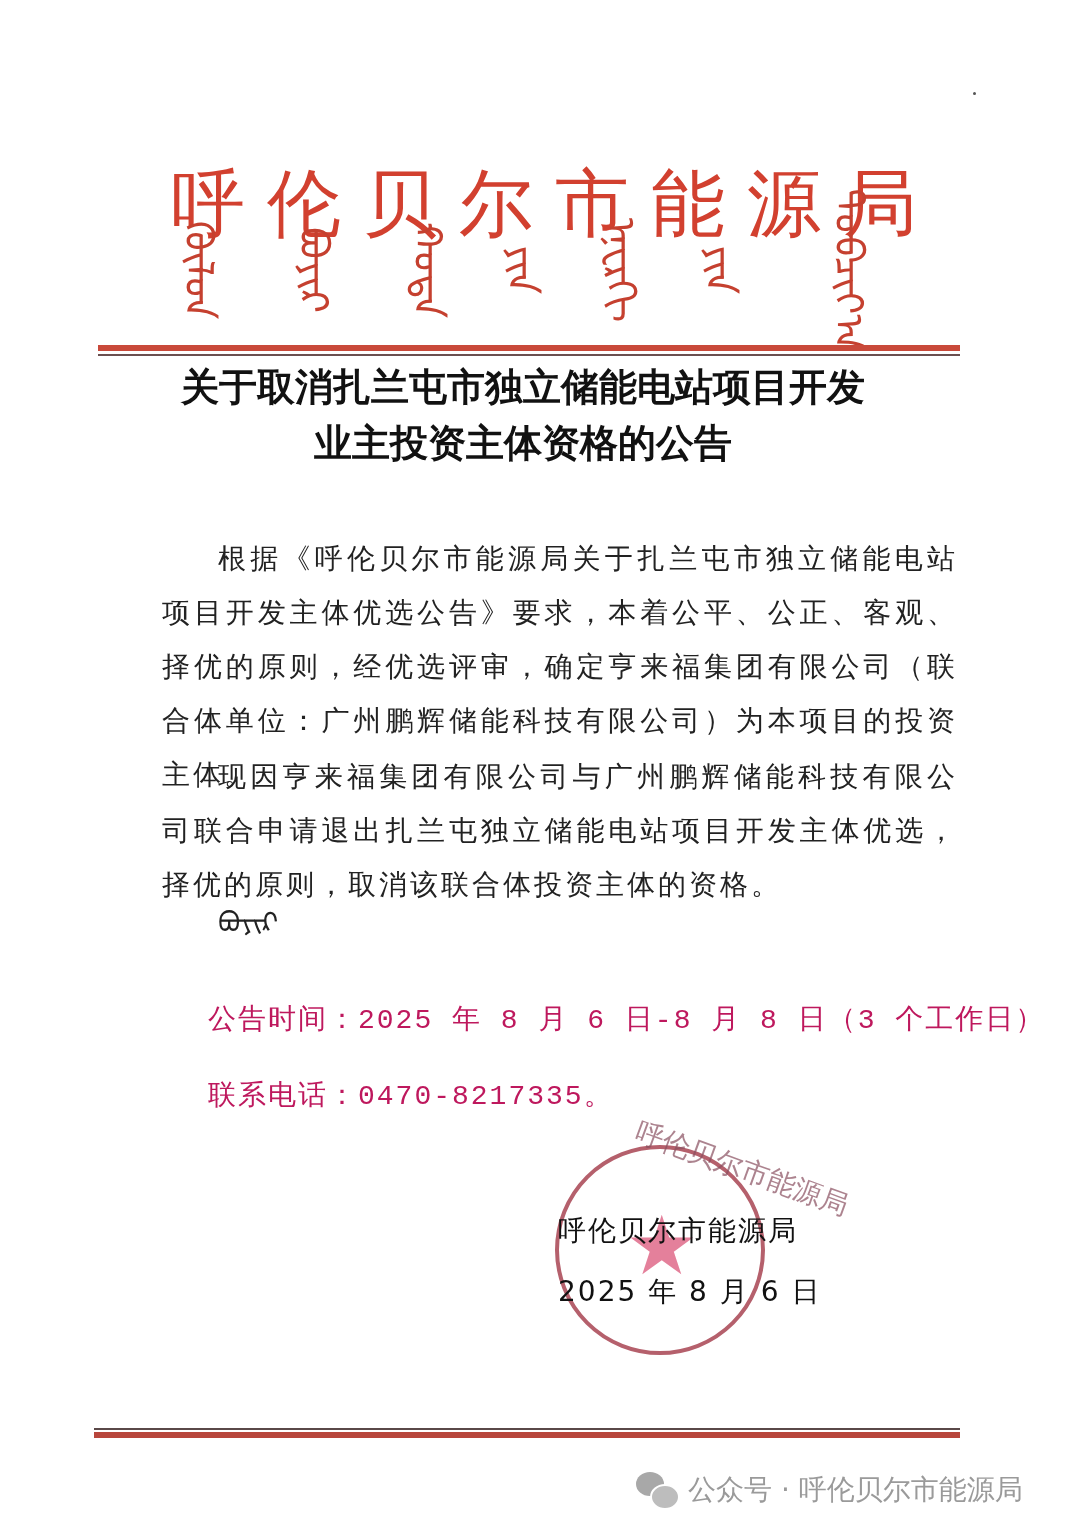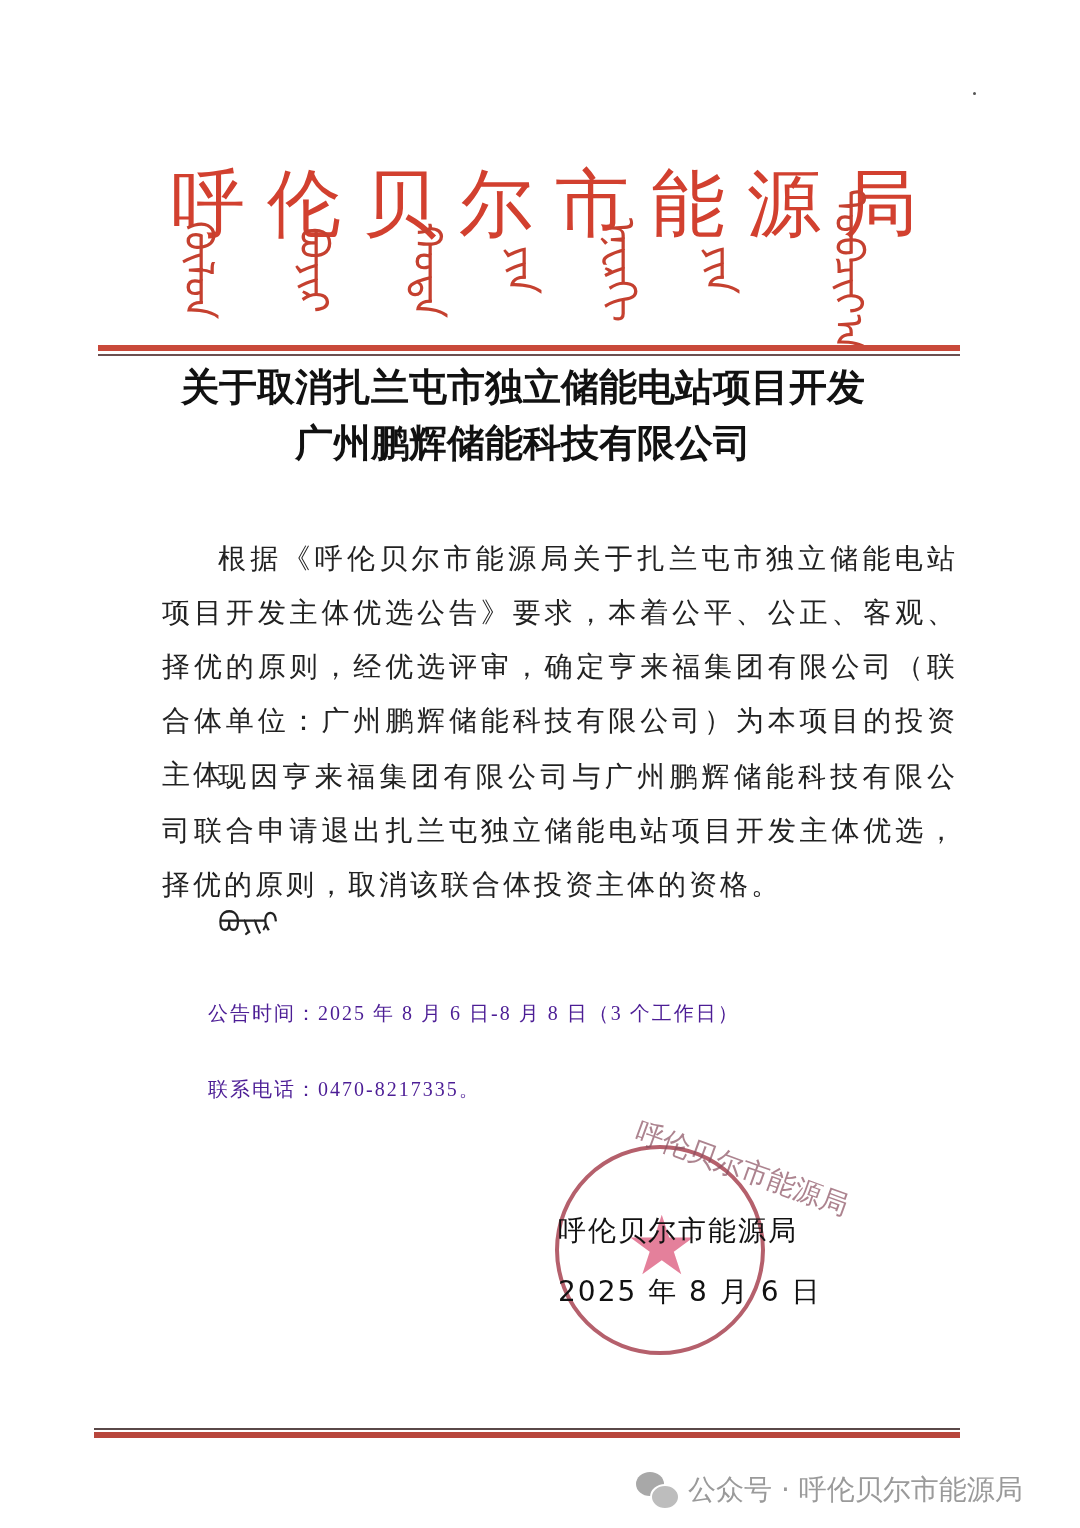--- a/index.html
+++ b/index.html
@@ -11,21 +11,21 @@
   .rule-top{position:absolute;left:98px;top:345px;width:862px;height:6px;background:#c9493a;}
   .rule-top-thin{position:absolute;left:98px;top:354px;width:862px;height:2px;background:#6b5050;}
   .title{position:absolute;left:0;width:1046px;text-align:center;font-family:Liberation Serif, serif;font-weight:bold;font-size:38px;color:#111;}
   .title.l1{top:362px;}
   .title.l2{top:418px;}
   .body-text{position:absolute;left:150px;width:820px;font-family:"DejaVu Sans",sans-serif;font-size:28px;line-height:54px;color:#222;letter-spacing:3px;}
   .para{margin:12px;text-indent:56px;text-align:justify;}
   .p1{top:520px;}
   .p2{top:738px;}
   .p3{top:884px;}
-  .meta{position:absolute;left:208px;font-family:Liberation Serif, serif;font-size:20px;color:#4c1d95;letter-spacing:2px;}
+  .meta{position:absolute;left:208px;font-family:Liberation Mono, monospace;font-size:28px;color:#be185d;letter-spacing:2px;}
   .meta.m1{top:1000px;}
   .meta.m2{top:1076px;}
   .seal{position:absolute;left:555px;top:1145px;width:210px;height:210px;border-radius:50%;border:4px solid #b5606c;box-sizing:border-box;}
   .seal-star{position:absolute;left:625px;top:1205px;color:#e06b8a;font-size:82px;line-height:82px;opacity:0.85;}
   .seal-arc{position:absolute;left:630px;top:1150px;color:#8a5060;font-size:28px;transform:rotate(20deg);opacity:0.7;font-family:"DejaVu Serif",serif;}
   .sign{position:absolute;left:558px;font-family:"DejaVu Sans",sans-serif;font-size:28px;color:#111;letter-spacing:2px;}
   .sign.s1{top:1212px;}
   .sign.s2{top:1262px;margin-top:11px;}
   .rule-bot-thin{position:absolute;left:94px;top:1428px;width:866px;height:2px;background:#5a4848;}
   .rule-bot{position:absolute;left:94px;top:1432px;width:866px;height:6px;background:#b8463c;}
@@ -50,21 +50,21 @@
   <span>ᠶᠢᠨ</span>
   <span>ᠡᠨᠧᠷᠭᠢ</span>
   <span>ᠶᠢᠨ</span>
   <span>ᠲᠣᠪᠴᠢᠶ᠎ᠠ</span>
 </div>
 
 <div class="rule-top"></div>
 <div class="rule-top-thin"></div>
 
 <div class="title l1">关于取消扎兰屯市独立储能电站项目开发</div>
-<div class="title l2">广州鹏辉储能科技有限公司</div>
+<div class="title l2">业主投资主体资格的公告</div>
 
 <div class="body-text p1">
   <p class="para">根据《呼伦贝尔市能源局关于扎兰屯市独立储能电站项目开发主体优选公告》要求，本着公平、公正、客观、择优的原则，经优选评审，确定亨来福集团有限公司（联合体单位：广州鹏辉储能科技有限公司）为本项目的投资主体。</p>
 </div>
 <div class="body-text p2">
   <p class="para">现因亨来福集团有限公司与广州鹏辉储能科技有限公司联合申请退出扎兰屯独立储能电站项目开发主体优选，择优的原则，取消该联合体投资主体的资格。</p>
 </div>
 <div class="body-text p3">
   <p class="para">ᠪᠤᠶᠢᠷ</p>
 </div>

